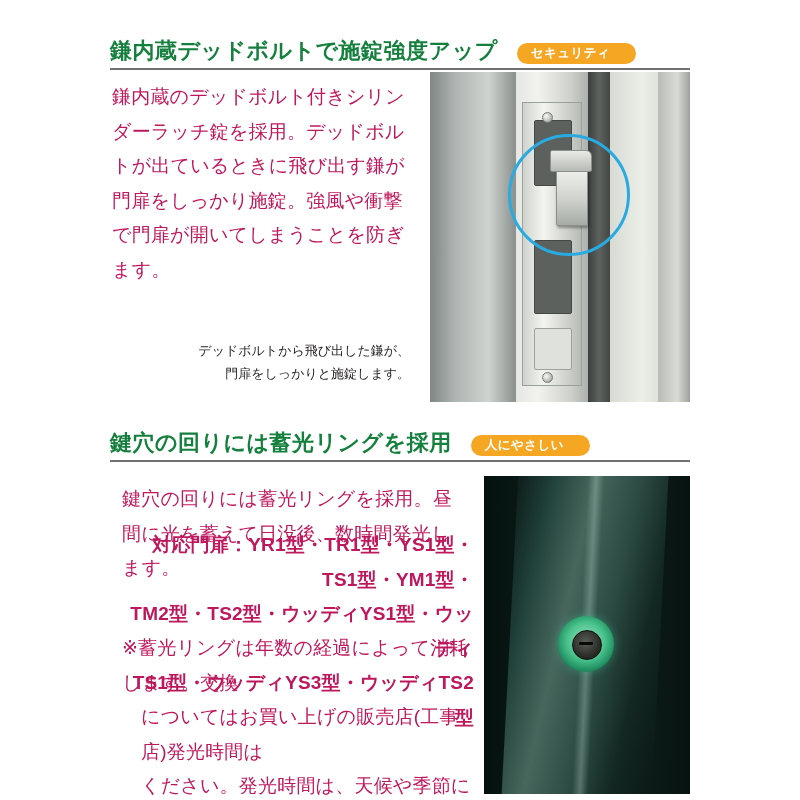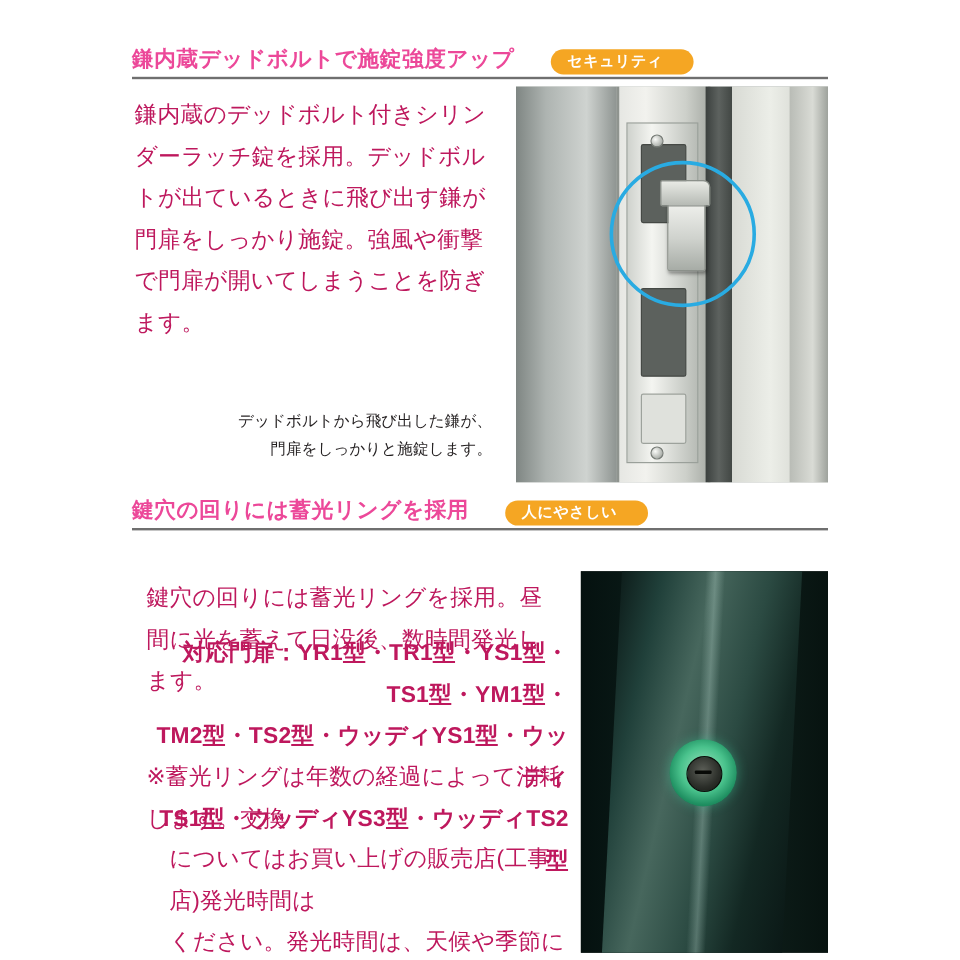--- a/index.html
+++ b/index.html
@@ -30,30 +30,30 @@
     left: 110px;
     width: 580px;
   }
   .head-rule {
     position: absolute;
     left: 0;
     right: 0;
     border-bottom: 2px solid #6f6f6f;
   }
   .head-title {
-    font-size: 18px;
+    font-size: 22px;
     font-weight: bold;
     letter-spacing: 0.5px;
-    color: #ec4899;
+    color: #15803d;
     white-space: nowrap;
     line-height: 1;
     padding-bottom: 5px;
   }
   .head-badge {
-    margin-left: 30px;
+    margin-left: 19px;
     background: #f5a623;
     color: #ffffff;
     font-size: 12.5px;
     font-weight: bold;
     border-radius: 11px;
     padding: 4px 26px 5px 14px;
     line-height: 1;
     white-space: nowrap;
     letter-spacing: 0.5px;
   }
@@ -278,21 +278,21 @@
     <div class="p1-bolt"></div>
     <div class="p1-hook"></div>
     <div class="p1-circle"></div>
   </div>
 
   <div class="caption" style="left:120px; top:340px; width:290px;">
     <div>デッドボルトから飛び出した鎌が、</div>
     <div>門扉をしっかりと施錠します。</div>
   </div>
 
-  <div class="section-head" style="top:416px;">
+  <div class="section-head" style="top:432px;">
     <div class="head-rule" style="bottom:-3px;"></div>
     <div class="head-title">鍵穴の回りには蓄光リングを採用</div>
     <div class="head-badge">人にやさしい</div>
   </div>
 
   <div class="body-text" style="left:122px; top:482px; width:348px;">鍵穴の回りには蓄光リングを採用。昼間に光を蓄えて日没後、数時間発光します。</div>
 
   <div class="body-text bold" style="left:122px; top:528px; width:352px; text-align:right;">
     <div>対応門扉：YR1型・TR1型・YS1型・TS1型・YM1型・</div>
     <div>TM2型・TS2型・ウッディYS1型・ウッディ</div>

